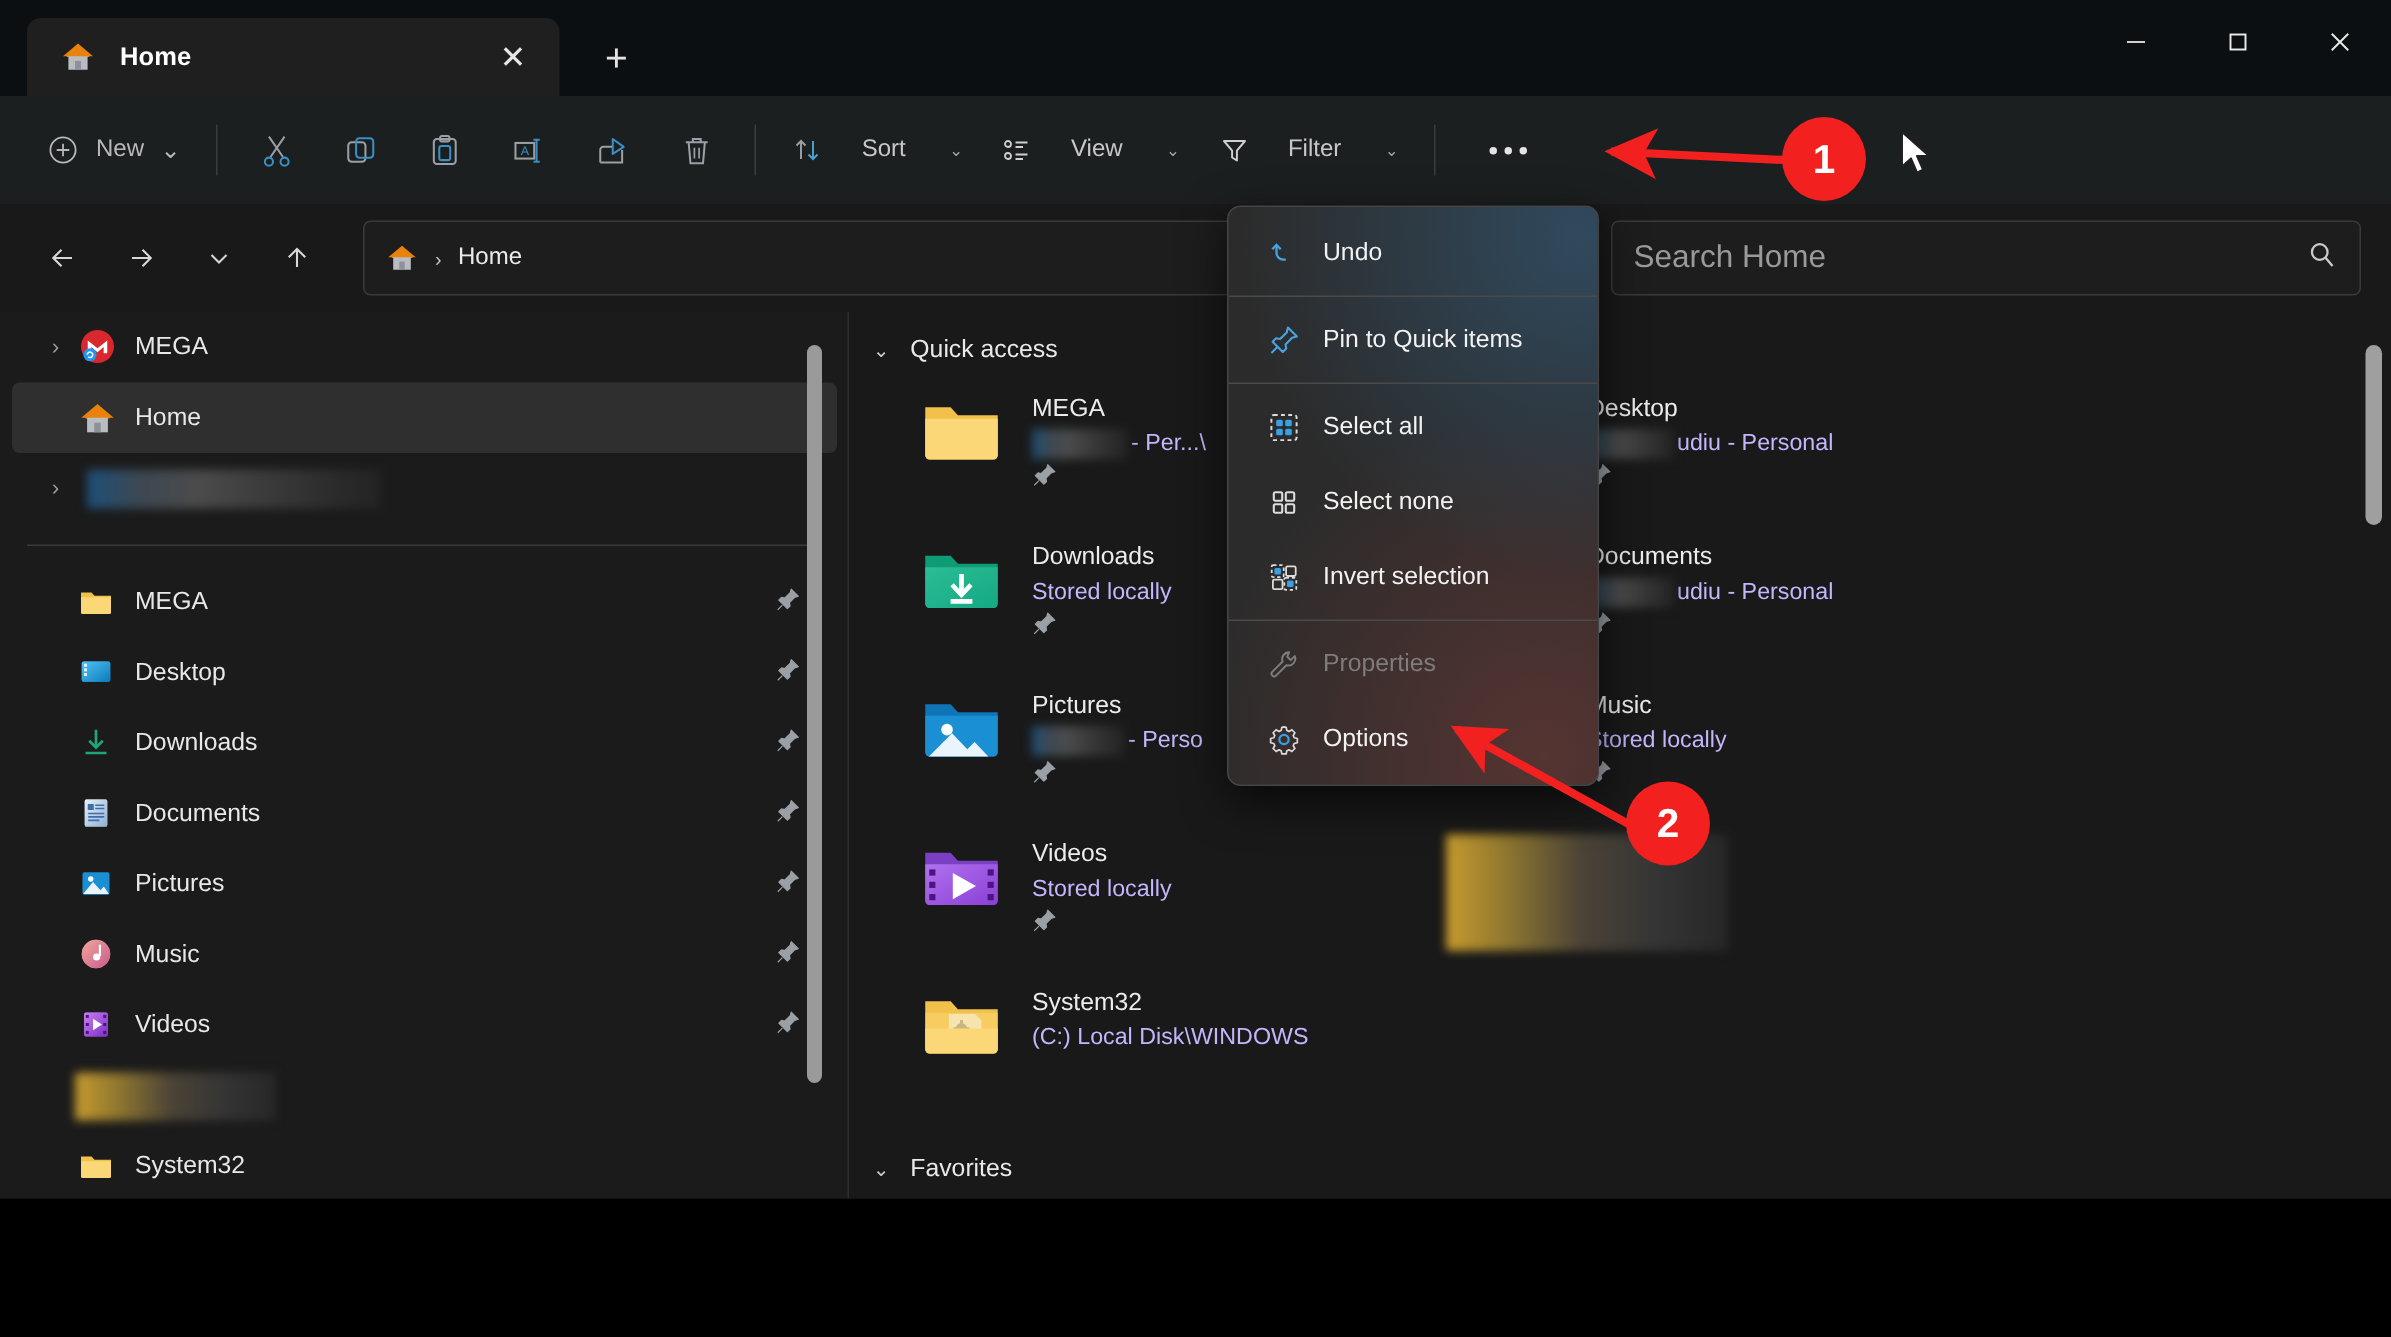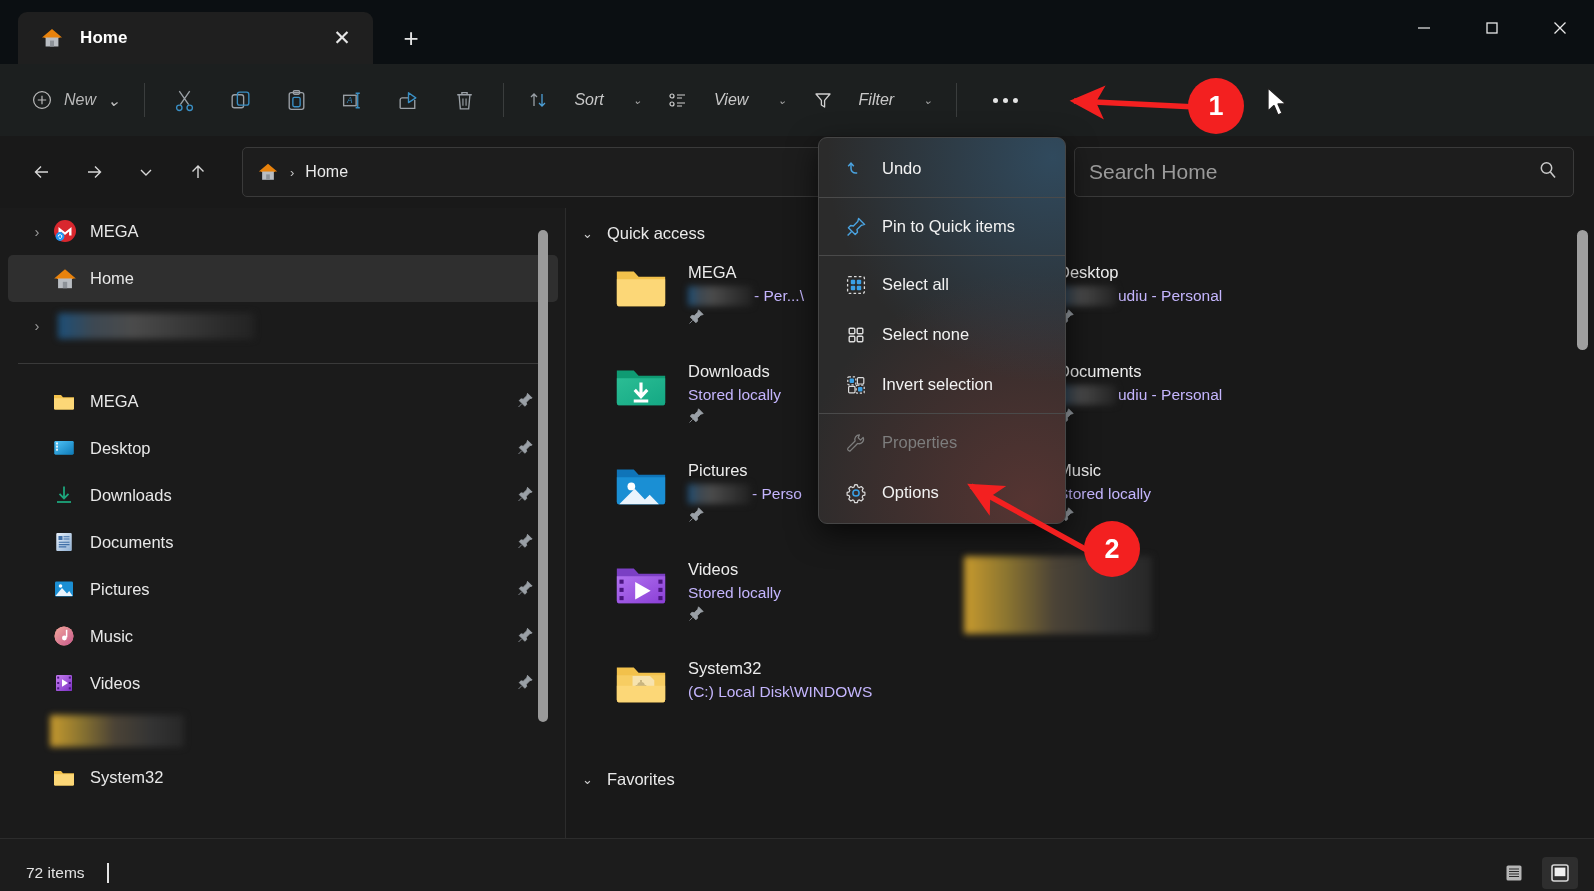--- a/index.html
+++ b/index.html
@@ -4,21 +4,21 @@
 <style>
   * { box-sizing: border-box; margin: 0; padding: 0; }
   html, body {
     width: 1594px; height: 891px;
     background: #000;
     font-family: "Liberation Sans", sans-serif;
     overflow: hidden;
   }
   .window {
     position: relative;
-    width: 1594px; height: 891px;
+    width: 1594px; height: 799px;
     background: #191919;
     overflow: hidden;
   }
 
   
   .titlebar {
     position: absolute; left: 0; top: 0;
     width: 1594px; height: 64px;
     background: #0b0f12;
     display: flex; align-items: flex-end;
@@ -61,21 +61,20 @@
   }
   .wc svg { display: block; }
 
   
   .toolbar {
     position: absolute; left: 0; top: 64px;
     width: 1594px; height: 72px;
     background: #1c1f1f;
     display: flex; align-items: center;
     padding-left: 18px;
-    font-style: italic;
   }
   .tb-new {
     display: flex; align-items: center; gap: 11px;
     height: 44px; padding: 0 13px; border-radius: 6px;
     color: #b9b9b9; font-size: 16px;
   }
   .tb-sep { width: 1px; height: 34px; background: #3a3d3d; margin: 0 11px; }
   .tb-icon {
     width: 56px; height: 46px;
     display: flex; align-items: center; justify-content: center;

